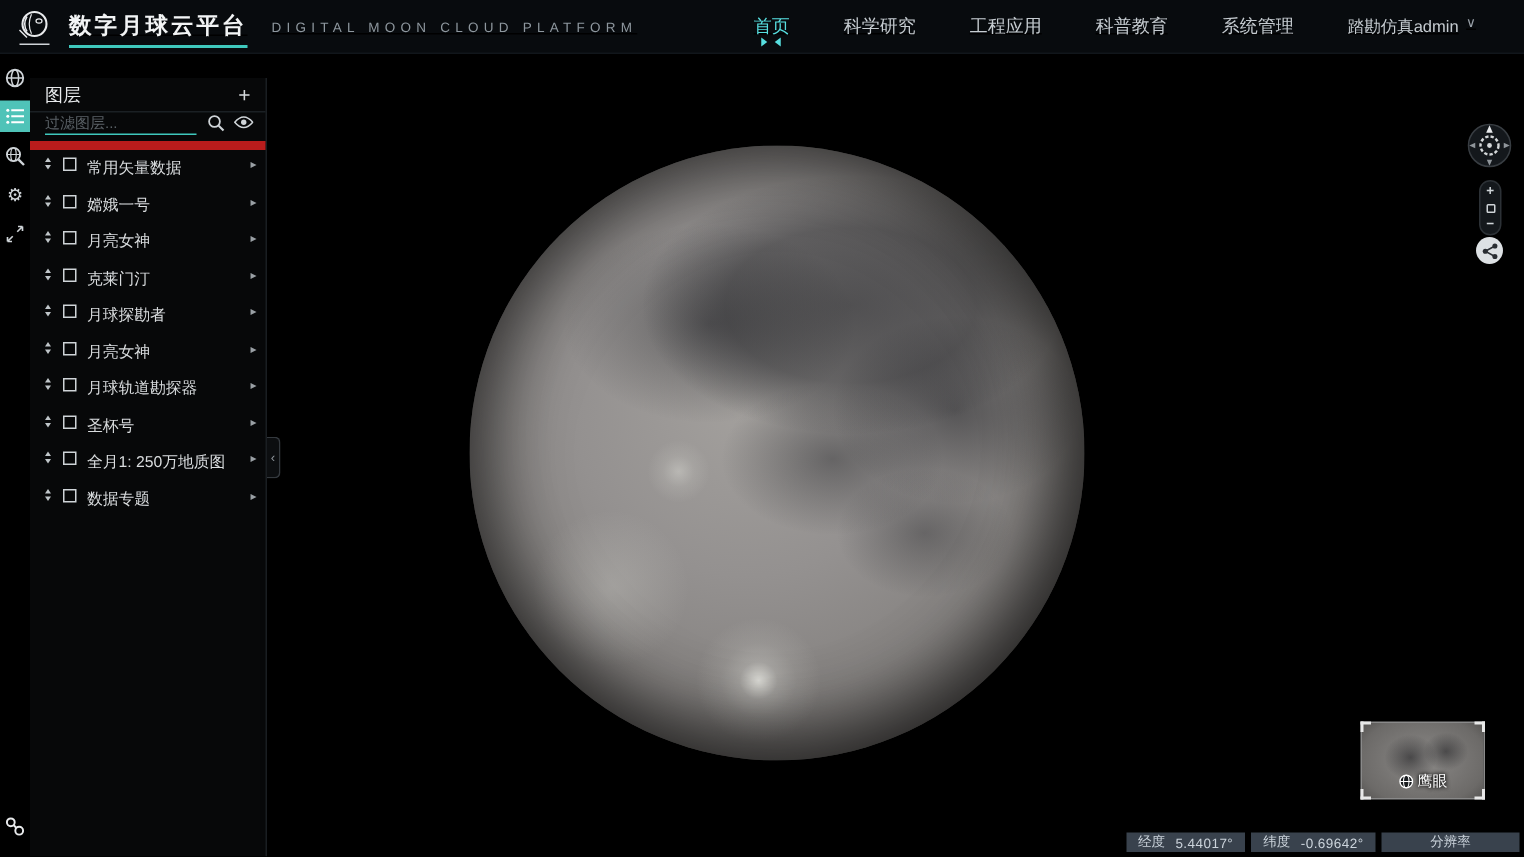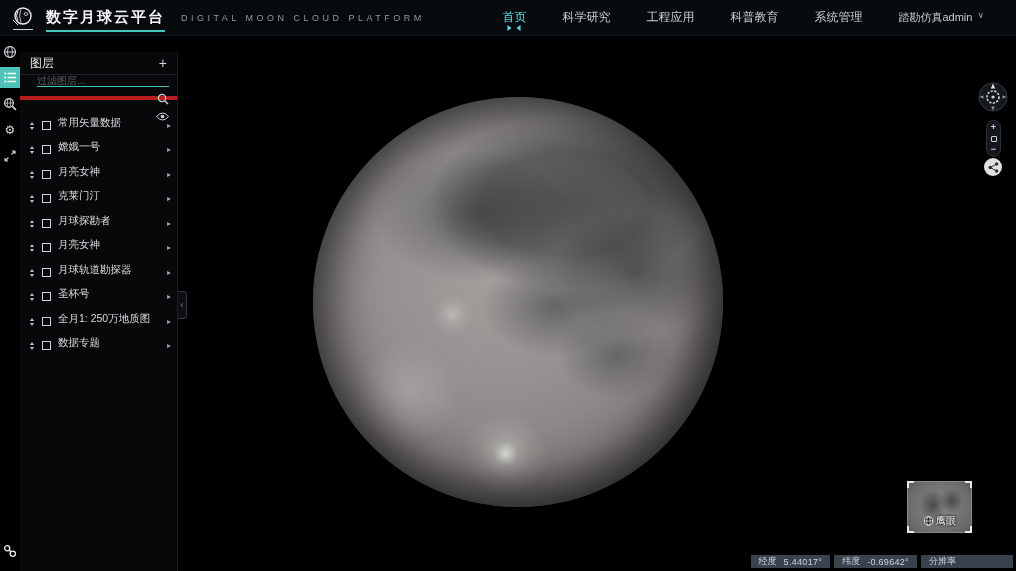--- a/index.html
+++ b/index.html
@@ -36,29 +36,29 @@
   .rail-bottom { margin-bottom:10px; }
   .gear-glyph { font-size:12px; line-height:1; }
 
   
   .panel { position:absolute; left:20px; top:52px; bottom:0; width:158px; background:#070809;
            border-right:1px solid #1a1e22; z-index:20; }
   .panel-header { height:23px; display:flex; align-items:center; padding:0 10px;
                   border-bottom:1px solid #1b2024; }
   .panel-title { color:#e8eaec; font-size:12px; }
   .panel-add { margin-left:auto; color:#d4d8db; font-size:14px; cursor:pointer; line-height:1; }
-  .filter-row { height:25px; display:flex; align-items:flex-end; gap:6px; padding:0 8px 4px 10px;
-                border-bottom:4px solid #b91c1c;flex-direction:column; }
+  .filter-row { height:25px; display:flex; align-items:flex-start; gap:6px; padding:0 8px 4px 10px;
+                border-bottom:6px solid #b91c1c; }
   .filter-input { flex:1; background:transparent; border:none; border-bottom:1px solid #3fc8bd;
                   color:#bcc2c7; font-size:10px; height:15px; outline:none; min-width:0; }
   .filter-input::placeholder { color:#5a6166; }
   .ficon { width:13px; height:13px; display:flex; align-items:center; justify-content:center;
            color:#cfd4d8; cursor:pointer; margin-bottom:1px; }
   .layer-list { padding-top:5px; }
-  .layer-row { height:24.5px; display:flex; align-items:flex-end; padding:0 6px 0 8px; cursor:pointer; }
+  .layer-row { height:24.5px; display:flex; align-items:flex-start; padding:0 6px 0 8px; cursor:pointer; }
   .handle { display:flex; flex-direction:column; gap:2px; align-items:center; width:8px; cursor:grab; }
   .h-up { width:0; height:0; border-bottom:3px solid #bfc5c9; border-left:2.5px solid transparent; border-right:2.5px solid transparent; }
   .h-dn { width:0; height:0; border-top:3px solid #bfc5c9; border-left:2.5px solid transparent; border-right:2.5px solid transparent; }
   .cb { width:9px; height:9px; border:1px solid #cfd4d8; margin:0 7px 0 6px; flex:none; background:transparent; }
   .layer-label { flex:1; color:#d9dcde; font-size:10.5px; white-space:nowrap; overflow:hidden; }
   .chev { color:#9aa0a5; font-size:8px; }
 
   .collapse-tab { position:absolute; left:178px; top:291px; width:9px; height:28px; background:#0c0e10;
                   border:1px solid #34393e; border-left:none; border-radius:0 4px 4px 0;
                   display:flex; align-items:center; justify-content:center; color:#8e949a;
@@ -85,40 +85,40 @@
   .zoombar { position:absolute; left:986px; top:120px; width:15px; height:37px; background:#14181c;
              border:1px solid #2c3136; border-radius:8px; display:flex; flex-direction:column;
              align-items:center; justify-content:space-between; padding:2px 0; z-index:25; }
   .zb-btn { color:#cfd4d8; font-size:9px; line-height:1; cursor:pointer; font-weight:bold; }
   .zb-sq { width:6px; height:6px; border:1px solid #cfd4d8; border-radius:1px; cursor:pointer; }
   .share-btn { position:absolute; left:984px; top:158px; width:18px; height:18px; border-radius:50%;
                background:#dde1e4; display:flex; align-items:center; justify-content:center;
                cursor:pointer; z-index:25; }
 
   
-  .minimap { position:absolute; left:907px; top:481px; width:65px; height:52px;
+  .minimap { position:absolute; left:907px; top:481px; width:83px; height:52px;
              border:1px solid #8a8a8a; cursor:pointer; z-index:25;
              background:
                radial-gradient(ellipse 30% 42% at 40% 46%, rgba(24,24,27,0.55), transparent 72%),
                radial-gradient(ellipse 26% 36% at 69% 38%, rgba(24,24,27,0.50), transparent 70%),
                radial-gradient(ellipse 65% 75% at 50% 50%, #8b8987, #6c6a68 80%, #585654 100%); }
   .bk { position:absolute; width:7px; height:7px; border:0 solid #e8e8e8; }
   .bk-tl { left:-1px; top:-1px; border-left-width:2px; border-top-width:2px; }
   .bk-tr { right:-1px; top:-1px; border-right-width:2px; border-top-width:2px; }
   .bk-bl { left:-1px; bottom:-1px; border-left-width:2px; border-bottom-width:2px; }
   .bk-br { right:-1px; bottom:-1px; border-right-width:2px; border-bottom-width:2px; }
   .minimap-label { position:absolute; left:50%; bottom:4px; transform:translateX(-50%);
                    display:flex; align-items:center; gap:3px; color:#fff; font-size:10px;
                    text-shadow:0 0 3px #000, 0 0 3px #000; white-space:nowrap; }
 
   
   .statusbar { position:absolute; right:3px; bottom:3px; display:flex; gap:4px; z-index:25; }
   .status-box { background:#39424d; color:#ccd4dc; font-size:9px; height:13px;
                 display:flex; align-items:center; padding:0 8px; gap:7px; }
-  .status-box.btn { width:92px; justify-content:flex-start; cursor:pointer; }
+  .status-box.btn { width:92px; justify-content:center; cursor:pointer; }
   .sb-val { letter-spacing:0.3px; }
 
   svg { display:block; }
 </style>
 </head>
 <body>
 
 <div class="stage">
 
   <div class="header">

